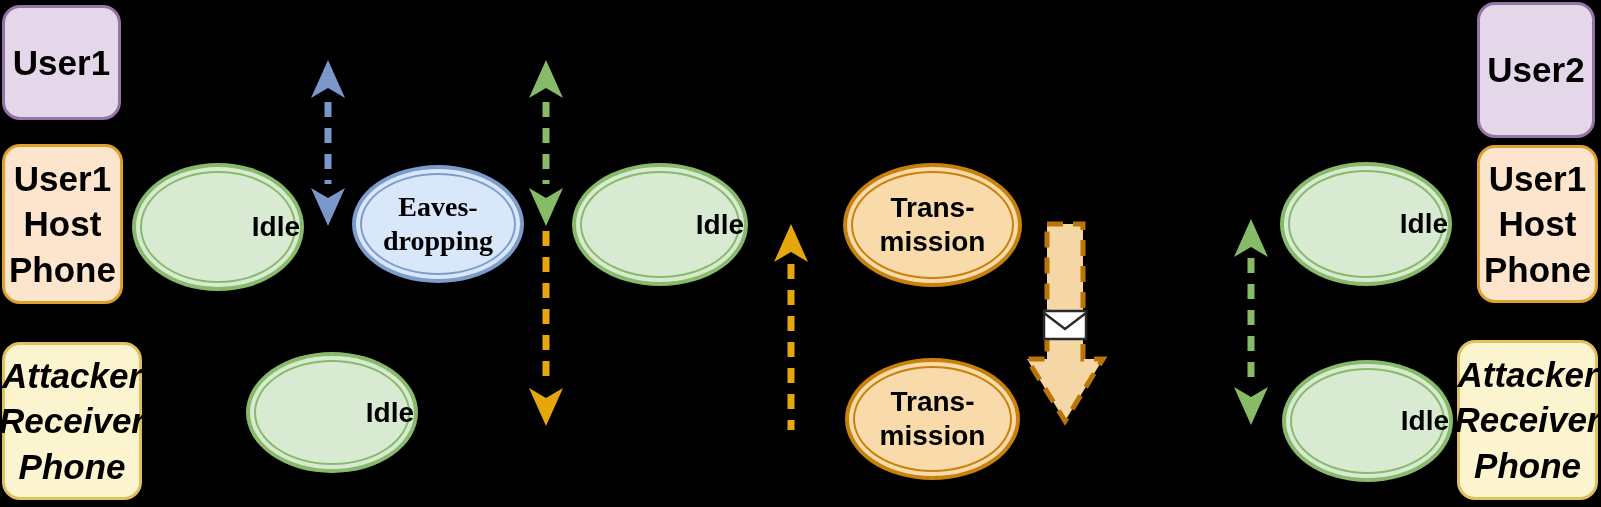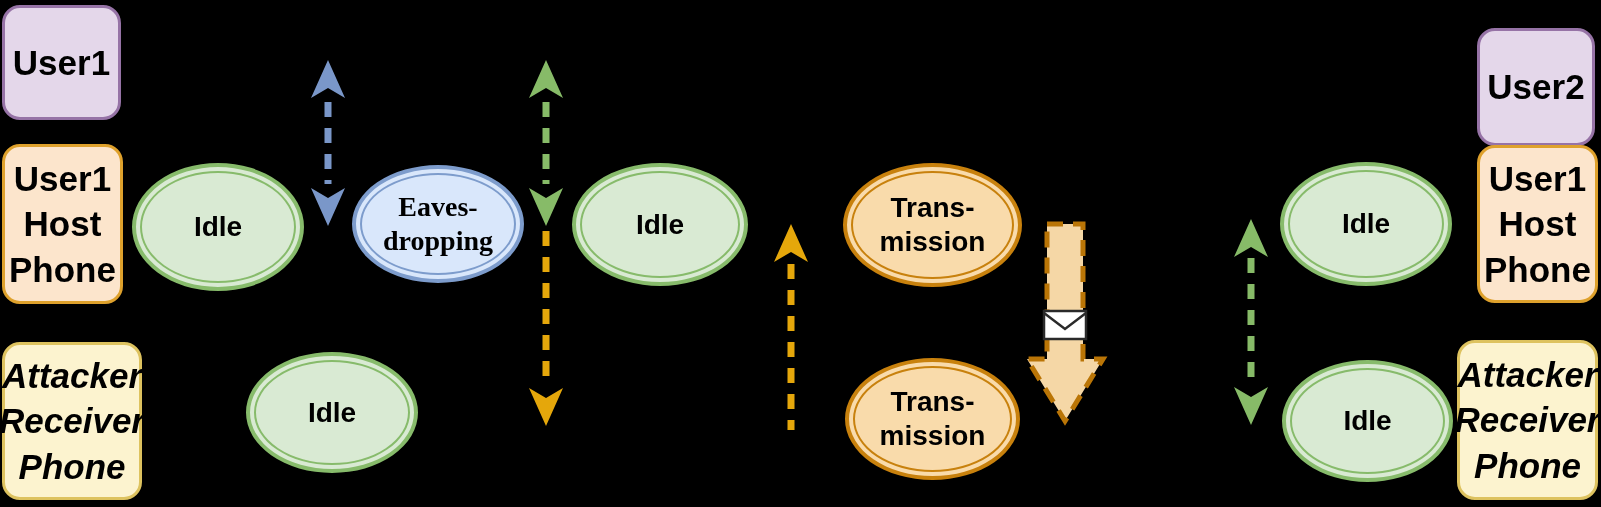--- a/index.html
+++ b/index.html
@@ -29,21 +29,21 @@
     color: #000;
     white-space: pre-line;
   }
   .box.purple { background: var(--purple_fill); border-color: var(--purple_border); }
   .box.orange { background: var(--orange_fill); border-color: var(--orange_border); }
   .box.yellow { background: var(--yellow_fill); border-color: var(--yellow_border); font-style: italic; }
 
   #box-user1-left    { left: 2px;    top: 5px;   width: 119px; height: 115px; }
   #box-host-left     { left: 2px;    top: 144px; width: 121px; height: 160px; }
   #box-attacker-left { left: 2px;    top: 342px; width: 140px; height: 158px; }
-  #box-user2-right   { left: 1477px; top: 2px;   width: 118px; height: 118px; margin-top: 26px; }
+  #box-user2-right   { left: 1477px; top: 2px;   width: 118px; height: 136px; }
   #box-host-right    { left: 1477px; top: 145px; width: 121px; height: 158px; }
   #box-attacker-right{ left: 1457px; top: 340px; width: 141px; height: 160px; }
 
   
   .ellipse {
     position: absolute;
     border: 4px solid;
     border-radius: 50%;
     display: flex;
     align-items: center;
@@ -57,21 +57,21 @@
   }
   .ellipse::before {
     content: "";
     position: absolute;
     inset: 4px;
     border: 2px solid;
     border-color: inherit;
     border-radius: 50%;
   }
   .ellipse > span { position: relative; }
-  .ellipse.green { background: var(--green_fill); border-color: var(--green_border); }
+  .ellipse.green { background: var(--green_fill); border-color: var(--green_border); justify-content: flex-end; }
   .ellipse.blue  { background: var(--blue_fill);  border-color: var(--blue_border); }
   .ellipse.peach { background: var(--peach_fill); border-color: var(--peach_border); }
 
   #el-idle-host-left      { left: 132px;  top: 163px; width: 172px; height: 128px; }
   #el-eavesdropping       { left: 352px;  top: 165px; width: 172px; height: 118px; font-family: Liberation Serif, serif; }
   #el-idle-host-mid       { left: 572px;  top: 163px; width: 176px; height: 123px; }
   #el-trans-upper         { left: 843px;  top: 163px; width: 179px; height: 124px; }
   #el-trans-lower         { left: 845px;  top: 358px; width: 175px; height: 122px; }
   #el-idle-attacker-left  { left: 246px;  top: 352px; width: 172px; height: 121px; }
   #el-idle-host-right     { left: 1280px; top: 162px; width: 172px; height: 124px; }

